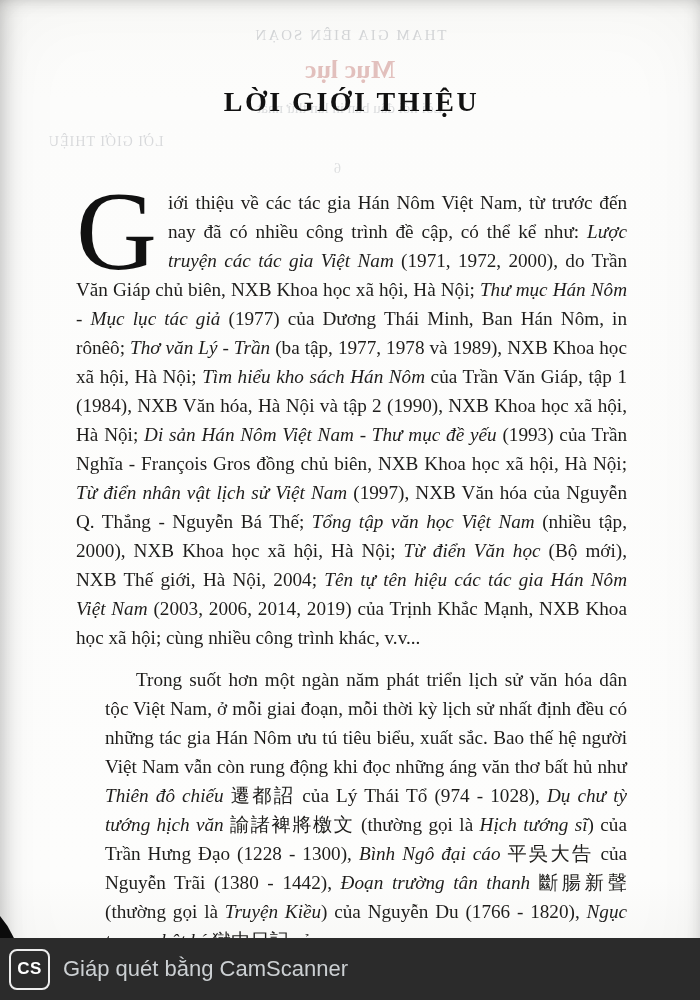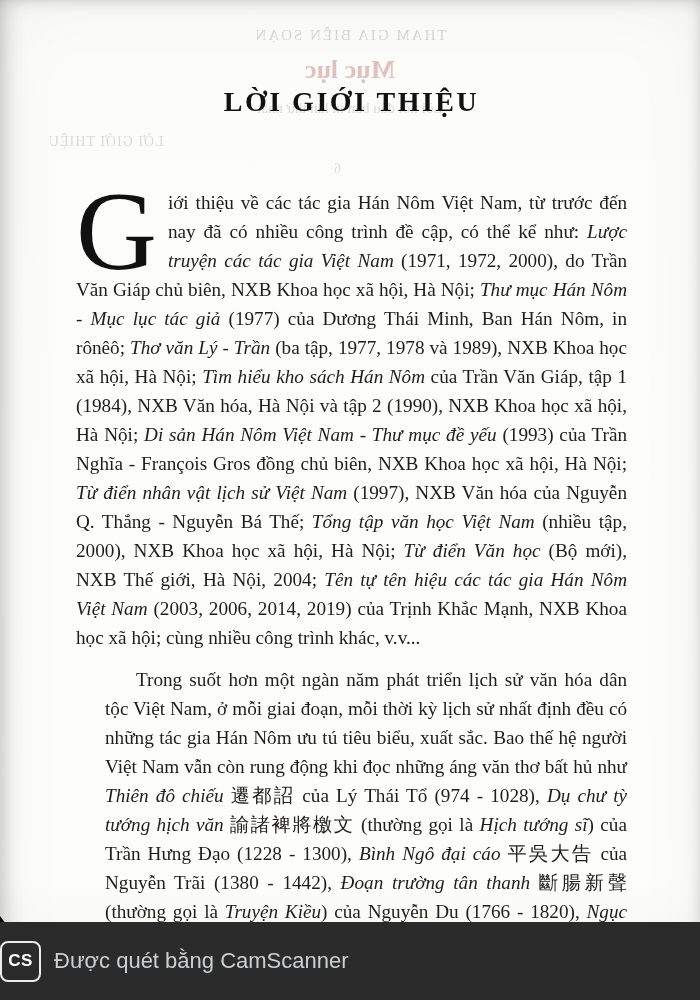--- a/index.html
+++ b/index.html
@@ -69,25 +69,26 @@
     left: 0; bottom: 60px;
     width: 15px; height: 24px;
     background: #0b0b0b;
     clip-path: polygon(0 0, 50% 42%, 100% 100%, 0 100%);
   }
 
   
   .footer {
     position: absolute;
     left: 0; right: 0; bottom: 0;
-    height: 78px;
+    height: 62px;
     background: var(--footer-bg, #2b2b2b);
     display: flex;
     align-items: center;
     gap: 13px;
+    padding-left: 9px;
     box-sizing: border-box;
     font-family: "Liberation Sans", sans-serif;
   }
   .cs-logo {
     width: 37px; height: 37px;
     border: 2.5px solid var(--logo-border, #ececec);
     border-radius: 8px;
     display: flex; align-items: center; justify-content: center;
     color: #ffffff;
     font-weight: 700;
@@ -120,16 +121,16 @@
     <div class="body-text">
       <p class="para para-1"><span class="dropcap">G</span><span><span>iới thiệu về các tác gia Hán Nôm Việt Nam, từ trước đến nay đã có nhiều công trình đề cập, có thể kể như: </span><i>Lược truyện các tác gia Việt Nam</i><span> (1971, 1972, 2000), do Trần Văn Giáp chủ biên, NXB Khoa học xã hội, Hà Nội; </span><i>Thư mục Hán Nôm - Mục lục tác giả</i><span> (1977) của Dương Thái Minh, Ban Hán Nôm, in rônêô; </span><i>Thơ văn Lý - Trần</i><span> (ba tập, 1977, 1978 và 1989), NXB Khoa học xã hội, Hà Nội; </span><i>Tìm hiểu kho sách Hán Nôm</i><span> của Trần Văn Giáp, tập 1 (1984), NXB Văn hóa, Hà Nội và tập 2 (1990), NXB Khoa học xã hội, Hà Nội; </span><i>Di sản Hán Nôm Việt Nam - Thư mục đề yếu</i><span> (1993) của Trần Nghĩa - François Gros đồng chủ biên, NXB Khoa học xã hội, Hà Nội; </span><i>Từ điển nhân vật lịch sử Việt Nam</i><span> (1997), NXB Văn hóa của Nguyễn Q. Thắng - Nguyễn Bá Thế; </span><i>Tổng tập văn học Việt Nam</i><span> (nhiều tập, 2000), NXB Khoa học xã hội, Hà Nội; </span><i>Từ điển Văn học</i><span> (Bộ mới), NXB Thế giới, Hà Nội, 2004; </span><i>Tên tự tên hiệu các tác gia Hán Nôm Việt Nam</i><span> (2003, 2006, 2014, 2019) của Trịnh Khắc Mạnh, NXB Khoa học xã hội; cùng nhiều công trình khác, v.v...</span></span></p>
       <p class="para para-2"><span><span>Trong suốt hơn một ngàn năm phát triển lịch sử văn hóa dân tộc Việt Nam, ở mỗi giai đoạn, mỗi thời kỳ lịch sử nhất định đều có những tác gia Hán Nôm ưu tú tiêu biểu, xuất sắc. Bao thế hệ người Việt Nam vẫn còn rung động khi đọc những áng văn thơ bất hủ như </span><i>Thiên đô chiếu</i><span> 遷都詔 của Lý Thái Tổ (974 - 1028), </span><i>Dụ chư tỳ tướng hịch văn</i><span> 諭諸裨將檄文 (thường gọi là </span><i>Hịch tướng sĩ</i><span>) của Trần Hưng Đạo (1228 - 1300), </span><i>Bình Ngô đại cáo</i><span> 平吳大告 của Nguyễn Trãi (1380 - 1442), </span><i>Đoạn trường tân thanh</i><span> 斷腸新聲 (thường gọi là </span><i>Truyện Kiều</i><span>) của Nguyễn Du (1766 - 1820), </span><i>Ngục trung nhật ký</i><span> 獄中日記 của</span></span></p>
     </div>
   </div>
 
   <div class="corner-wedge"></div>
 
   <div class="footer">
     <div class="cs-logo">CS</div>
-    <div class="footer-text">Được quét bằng CamScanner</div>
+    <div class="footer-text">Giáp quét bằng CamScanner</div>
   </div>
 
 </div>
 
 </body></html>

